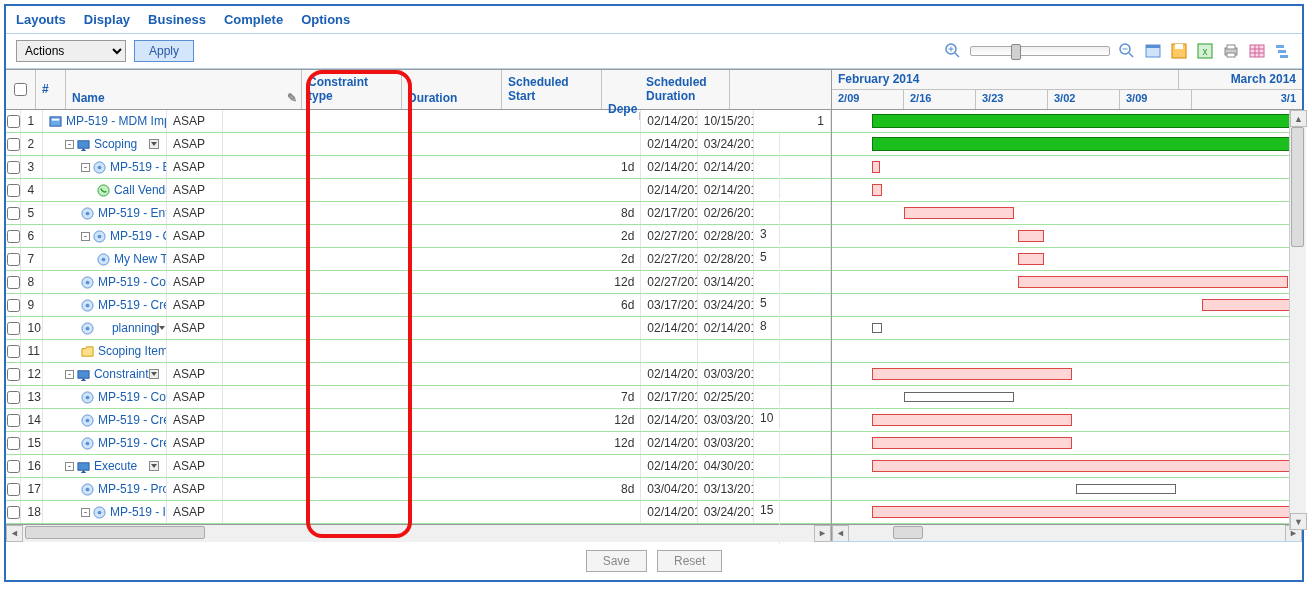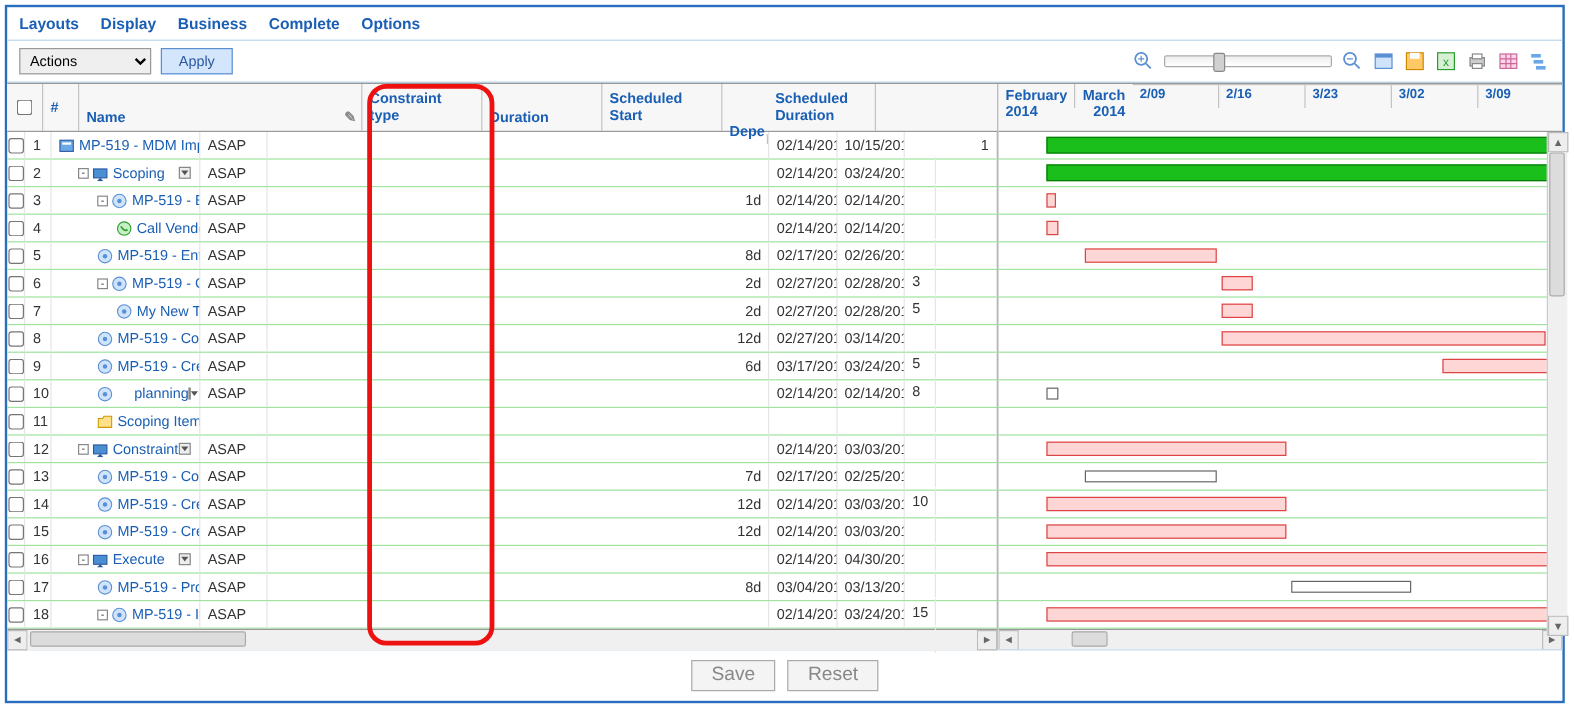--- a/index.html
+++ b/index.html
@@ -57,21 +57,21 @@
 .dd::after { content:""; position:absolute; top:2px; left:1px; border-left:3px solid transparent; border-right:3px solid transparent; border-top:4px solid #555;}
 .col-name .dd { margin-right:1px; }
 .expander { width:9px; height:9px; border:1px solid #888; background:#fff; display:inline-flex; align-items:center; justify-content:center; font-size:9px; line-height:1; color:#333; cursor:pointer;}
 .rowicon { width:14px; height:14px; display:inline-flex; align-items:center; justify-content:center; }
 .rowicon svg { width:13px; height:13px; }
 .col-dur .cell-inner, .cell.dur { justify-content:flex-end; text-align:right; display:flex; width:100%; }
 .cell.dur { justify-content:flex-end; }
 .cell.sdur { justify-content:flex-end; }
 
 
-.gantt-hdr { height:40px; border-bottom:1px solid #999; background:#f7f7f7; display:flex; flex-direction:row; }
+.gantt-hdr { height:40px; border-bottom:1px solid #999; background:#f7f7f7; display:flex; flex-direction:column; }
 .gantt-hdr .months { display:flex; height:20px; }
 .gantt-hdr .months div { flex:1; color:#1a5fb4; font-weight:bold; font-size:12px; padding:2px 6px; border-right:1px solid #c3c3c3; }
 .gantt-hdr .months div:last-child { text-align:right; border-right:none; }
 .gantt-hdr .weeks { display:flex; height:20px; border-top:1px solid #c3c3c3; }
 .gantt-hdr .weeks div { width:72px; color:#1a5fb4; font-weight:bold; font-size:11px; padding:2px 6px; border-right:1px solid #c3c3c3; text-align:left;}
 .gantt-hdr .weeks div:last-child{ text-align:right; border-right:none; width:auto; flex:1; }
 
 .gantt-body { position:relative; }
 .gantt-row { height:23px; border-bottom:1px solid #9fe39f; position:relative; }
 .bar { position:absolute; height:12px; top:5px; border:1px solid #c33; background:#fdd; }
@@ -85,21 +85,21 @@
 .hscroll .track { flex:1; height:17px; background:#f0f0f0; position:relative; }
 .hscroll .thumb { position:absolute; height:13px; top:1px; background:#dcdcdc; border:1px solid #aaa; border-radius:2px; }
 
 .vscroll { position:absolute; right:-4px; top:104px; width:17px; height:420px; background:#f4f4f4; border-left:1px solid #ccc; }
 .vscroll .arrow { width:17px; height:17px; border:1px solid #bbb; background:#eee; display:flex; align-items:center; justify-content:center; font-size:9px; color:#666; cursor:pointer;}
 .vscroll .vtrack { height:calc(100% - 34px); position:relative; background:#f0f0f0; }
 .vscroll .vthumb { position:absolute; width:13px; left:1px; top:0; height:120px; background:#dcdcdc; border:1px solid #aaa; border-radius:2px; }
 
 
 .footer { border-top:1px solid #b9d4ea; padding:8px; display:flex; justify-content:center; gap:10px; }
-.footer button { border:1px solid #aaa; background:#f4f4f4; color:#888; padding:3px 16px; font-size:16px; }
+.footer button { border:1px solid #aaa; background:#f4f4f4; color:#888; padding:3px 16px; font-size:12px; }
 </style>
 </head>
 <body>
 
 <div class="frame">
   <div class="hilite-box"></div>
 
   <div class="menubar" id="menubar">
       <span>Layouts</span>
       <span>Display</span>

